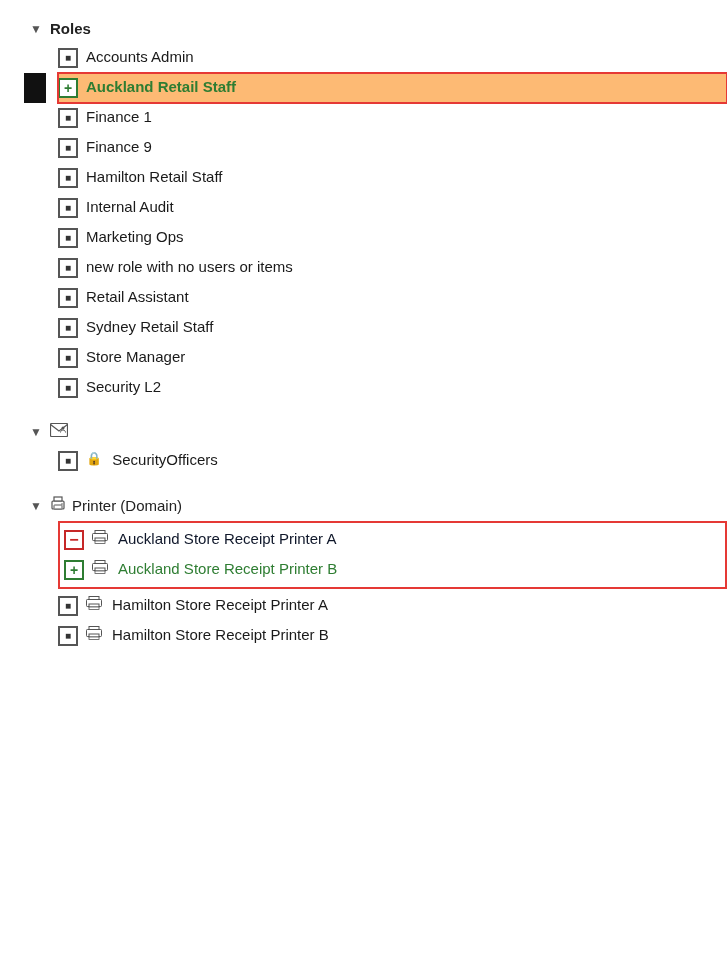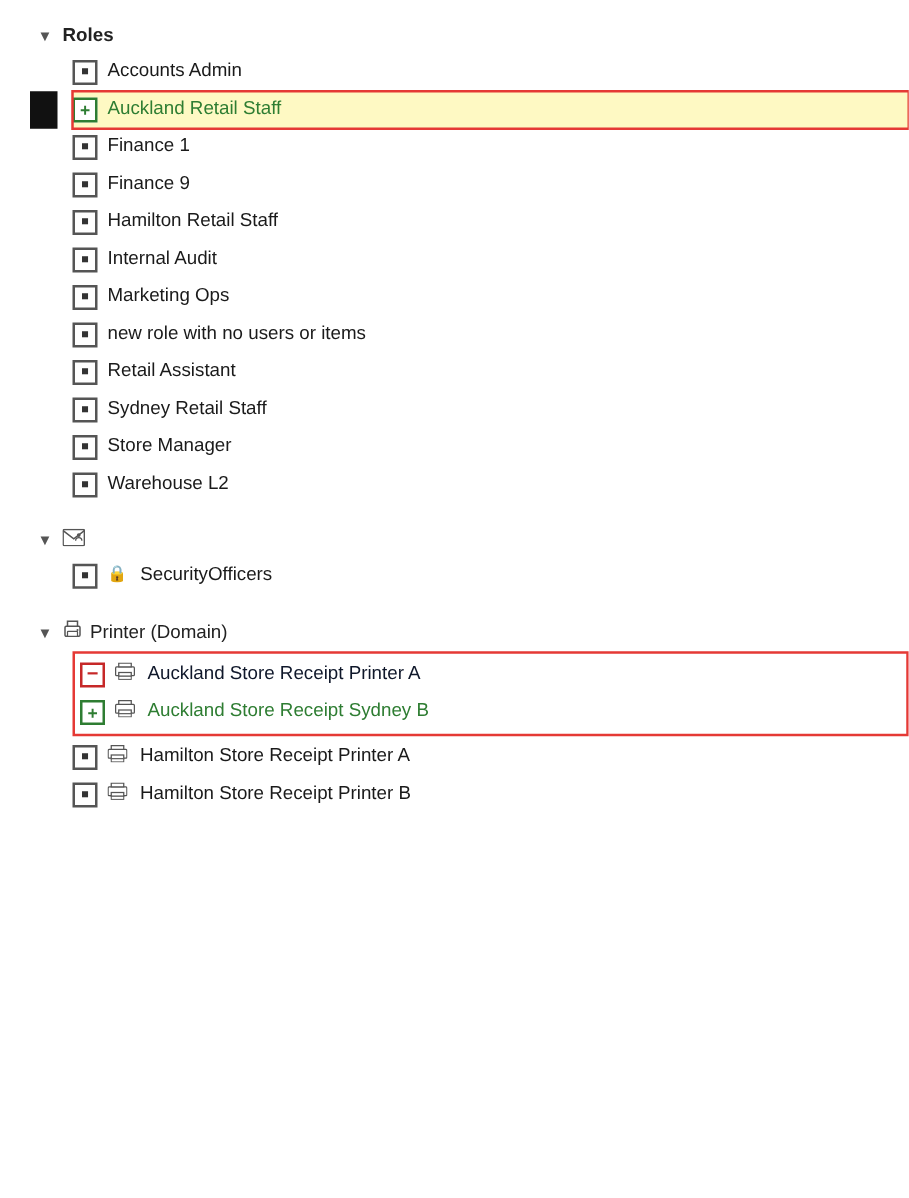--- a/index.html
+++ b/index.html
@@ -111,21 +111,22 @@
     }
 
     .item-label.red {
       color: #0f172a;
     }
 
     
     .highlight-row {
       outline: 2.5px solid #e53935;
       outline-offset: -1px;
-      background: #fef9c3;
+      background: #fdba74;
+      font-weight: bold;
     }
 
     .section-group-icon {
       font-size: 14px;
     }
   </style>
 </head>
 <body>
 
 <div class="tree-container">
@@ -192,21 +193,21 @@
       </div>
 
       <div class="tree-item">
         <div class="checkbox-icon partial"></div>
         <span class="item-label">Store Manager</span>
       </div>
 
 
       <div class="tree-item">
         <div class="checkbox-icon partial"></div>
-        <span class="item-label">Warehouse L2</span>
+        <span class="item-label">Security L2</span>
       </div>
 
     </div>
   </div>
 
   <div class="section">
     <div class="section-header">
       <span class="collapse-arrow">▼</span>
       <span class="section-group-icon" style="color:#555;">
         
@@ -265,21 +266,21 @@
         <div class="tree-item" style="padding-left:0;">
           <div class="checkbox-icon add"></div>
           <span style="font-size:13px;color:#555;margin-right:2px;">
             <svg width="16" height="14" viewBox="0 0 16 14" fill="none" xmlns="http://www.w3.org/2000/svg">
               <rect x="0.5" y="3.5" width="15" height="7" rx="0.8" stroke="#555" stroke-width="1" fill="white"></rect>
               <rect x="3" y="0.5" width="10" height="3" stroke="#555" stroke-width="1" fill="white"></rect>
               <rect x="3" y="8" width="10" height="3" stroke="#555" stroke-width="1" fill="white"></rect>
               <rect x="3" y="11" width="10" height="2.5" stroke="#555" stroke-width="0.8" fill="white"></rect>
             </svg>
           </span>
-          <span class="item-label green">Auckland Store Receipt Sydney B</span>
+          <span class="item-label green">Auckland Store Receipt Printer B</span>
         </div>
 
       </div>
 
       <div class="tree-item">
         <div class="checkbox-icon partial"></div>
         <span style="font-size:13px;color:#555;margin-right:2px;">
           <svg width="16" height="14" viewBox="0 0 16 14" fill="none" xmlns="http://www.w3.org/2000/svg">
             <rect x="0.5" y="3.5" width="15" height="7" rx="0.8" stroke="#555" stroke-width="1" fill="white"></rect>
             <rect x="3" y="0.5" width="10" height="3" stroke="#555" stroke-width="1" fill="white"></rect>

